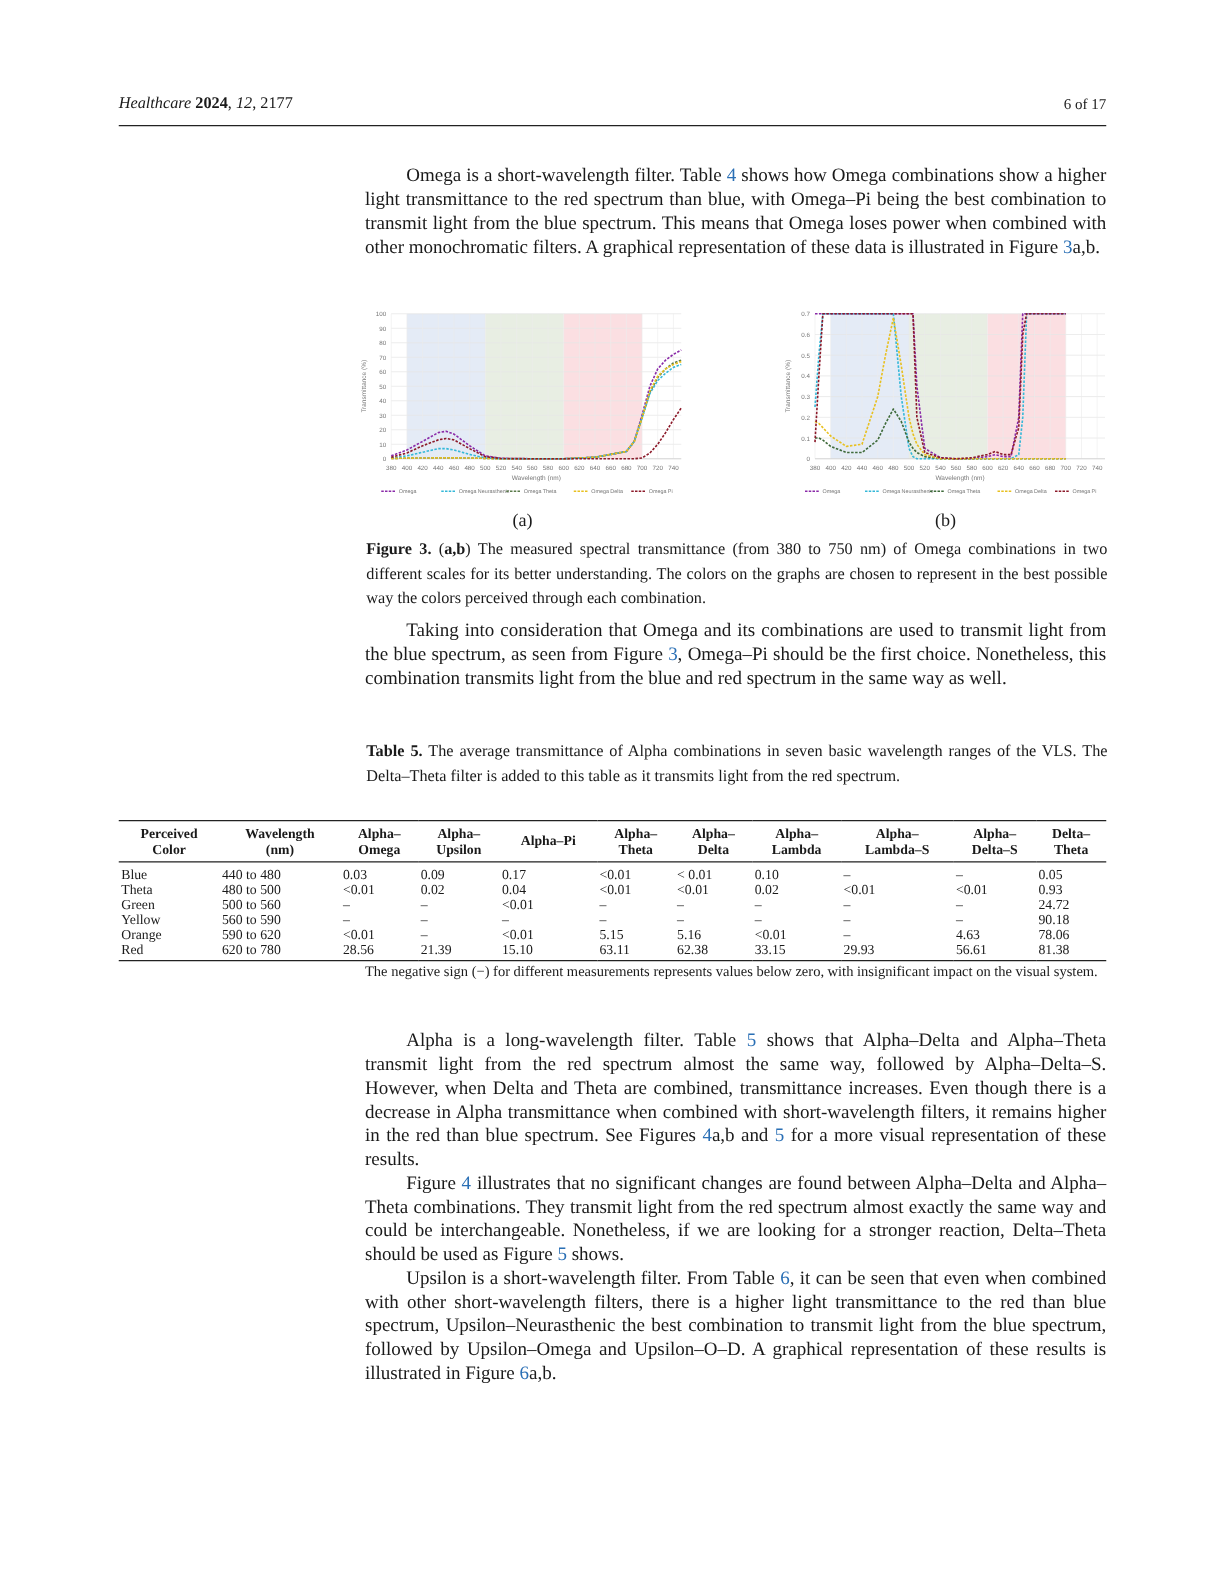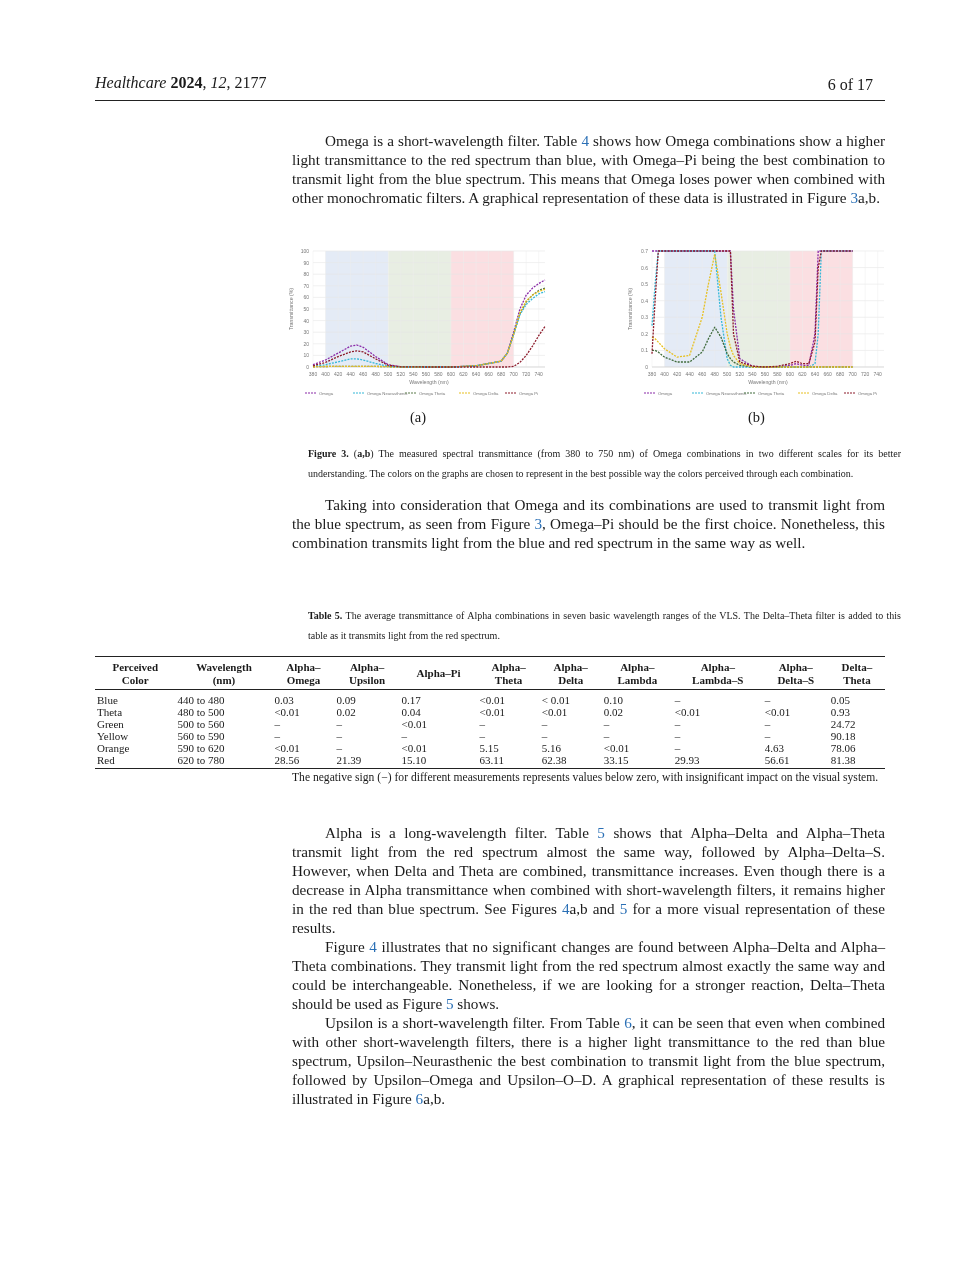--- a/index.html
+++ b/index.html
@@ -1,31 +1,31 @@
 <!DOCTYPE html>
 <html><head>
 <meta charset="utf-8">
 <style>
   html, body { margin: 0; padding: 0; background: #ffffff; }
   body { width: 980px; height: 1268px; position: relative; overflow: hidden;
          font-family: "Liberation Serif", "DejaVu Serif", serif; color: #1a1a1a; }
   .header { position: absolute; left: 95px; top: 74px; width: 790px; height: 26px;
             border-bottom: 1.3px solid #222; }
-  .header .journal { position: absolute; left: 0; top: 0; font-size: 16px; font-family: Liberation Serif, serif; }
+  .header .journal { position: absolute; left: 0; top: 0; font-size: 13px; font-family: Liberation Serif, serif; }
   .header .journal i { font-style: italic; }
-  .header .page-no { position: absolute; right: 12px; top: 2px; font-size: 16px; }
+  .header .page-no { position: absolute; right: 0; top: 2px; font-size: 12px; }
   .para { position: absolute; left: 292px; width: 593px; font-size: 15.2px; line-height: 19px;
           text-align: justify; margin: 0; }
   .para .indent { display: inline-block; width: 33px; }
   a.ref { color: #2a6fb5; text-decoration: none; }
   .fig-panel { position: absolute; top: 243px; }
   .fig-panel svg { display: block; }
   .panel-label { position: absolute; top: 409px; font-size: 14.5px; }
-  .caption { position: absolute; left: 292px; width: 593px; font-size: 10px; line-height: 19.5px;
-             text-align: justify; margin: 16px; }
+  .caption { position: absolute; left: 292px; width: 593px; font-size: 13px; line-height: 19.5px;
+             text-align: justify; margin: 1px; }
   table.data { position: absolute; left: 95px; top: 656px; width: 790px; border-collapse: collapse;
                font-size: 11px; }
   table.data thead th { font-weight: bold; font-size: 11px; line-height: 12.5px; padding: 4px 2px 3px;
                         border-top: 1.3px solid #222; border-bottom: 0.8px solid #222; }
   table.data tbody td { padding: 0 2px; line-height: 12px; }
   table.data tbody tr:first-child td { padding-top: 4px; }
   table.data tbody tr:last-child td { padding-bottom: 2px; border-bottom: 1.3px solid #222; }
   .table-note { position: absolute; left: 292px; top: 768px; width: 593px; font-size: 11.6px;
                 line-height: 19px; text-align: justify; margin: 0; }
   svg text { font-family: "Liberation Sans", "DejaVu Sans", sans-serif; fill: #777; }

